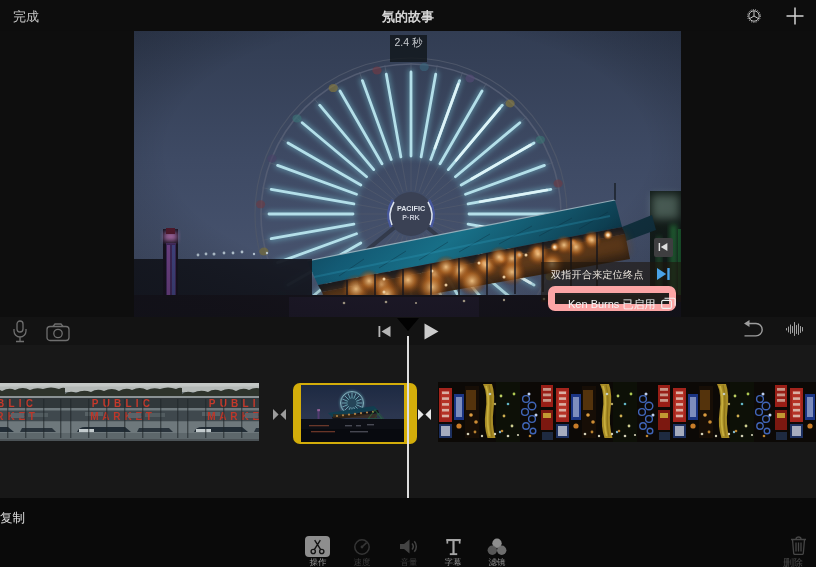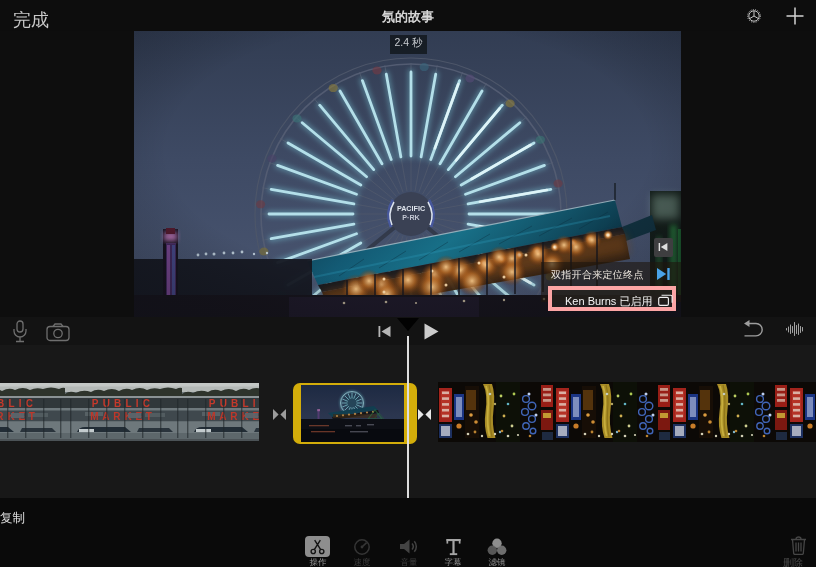--- a/index.html
+++ b/index.html
@@ -2,21 +2,21 @@
 <html><head><meta charset="utf-8">
 <style>
 *{margin:0;padding:0;box-sizing:border-box}
 body{width:816px;height:567px;position:relative;overflow:hidden;background:#101010;
 font-family:"Liberation Sans",sans-serif;-webkit-font-smoothing:antialiased}
 .abs{position:absolute}
 </style></head>
 <body>
 
 <div class="abs" style="left:0;top:0;width:816px;height:31px;background:#0d0d0d"></div>
-<div class="abs" style="left:13px;top:8px;font-size:18px;color:#c9c9c9">完成</div>
+<div class="abs" style="left:13px;top:8px;font-size:13px;color:#c9c9c9">完成</div>
 <div class="abs" style="left:0;top:8px;width:816px;text-align:center;font-size:13px;color:#d6d6d6;font-weight:bold">氖的故事</div>
 <svg width="22" height="22" viewBox="0 0 22 22" style="position:absolute;left:743px;top:5px">
 <g fill="none" stroke="#c6c6c6" stroke-width="1">
 <circle cx="11" cy="11" r="6.4" stroke-dasharray="1 1.35"></circle>
 <circle cx="11" cy="11" r="5.2"></circle>
 <path d="M11 11 L11 5.8 M11 11 L6.5 13.7 M11 11 L15.5 13.7"></path>
 </g>
   </svg>
 <svg width="20" height="20" viewBox="0 0 20 20" style="position:absolute;left:785px;top:6px">
 <path d="M10 1.5 V18.5 M1.5 10 H18.5" stroke="#d2d2d2" stroke-width="1.5"></path>
@@ -195,35 +195,35 @@
         <circle cx="282" cy="272" r="1.1"></circle>
 <circle cx="330" cy="270" r="1.3"></circle>
         <circle cx="370" cy="269" r="1.2"></circle>
         <circle cx="410" cy="268" r="1.3"></circle>
 
 </g>
 <rect width="547" height="286" fill="url(#vig)"></rect>
 </svg>
 </div>
 
-<div class="abs" style="left:390px;top:35px;width:37px;height:19px;background:rgba(16,20,24,0.78);border-radius:0;text-align:center;font-size:10.5px;line-height:15px;color:#c9cdd1">2.4 秒</div>
+<div class="abs" style="left:390px;top:35px;width:37px;height:27px;background:rgba(16,20,24,0.78);border-radius:0;text-align:center;font-size:10.5px;line-height:15px;color:#c9cdd1">2.4 秒</div>
 <div style="position:absolute;left:654px;top:238px;width:19px;height:19px;background:#3e3e40;border-radius:2px">
 <svg width="10" height="8" viewBox="0 0 13 11" style="position:absolute;left:4px;top:5px">
 <rect x="0.5" y="0" width="2" height="11" fill="#dedede"></rect>
 <path d="M12.5 0 V11 L3.5 5.5 Z" fill="#dedede"></path>
     </svg>
   </div>
 <div style="position:absolute;left:541px;top:262px;width:140px;height:40px;background:rgba(30,22,14,0.6)">
 <div style="position:absolute;left:10px;top:6px;font-size:10px;color:#ece6de;letter-spacing:0.3px">双指开合来定位终点</div>
 <svg width="13" height="12" viewBox="0 0 12 11" style="position:absolute;left:116px;top:6px">
 <path d="M0 0 V11 L8.5 5.5 Z" fill="#4aa3e8"></path>
       <rect x="9.5" y="0" width="2.2" height="11" fill="#4aa3e8"></rect>
     </svg>
 </div>
-<div style="position:absolute;left:548px;top:286px;width:128px;height:25px;background:rgba(38,34,30,0.72);border:4px solid #fca5a5;border-radius:0;box-sizing:border-box">
+<div style="position:absolute;left:548px;top:286px;width:128px;height:25px;background:rgba(38,34,30,0.72);border:7px solid #fca5a5;border-radius:7px;box-sizing:border-box">
 <div style="position:absolute;left:13px;top:4px;font-size:11px;color:#f5f5f5">Ken Burns 已启用</div>
 <svg width="15" height="13" viewBox="0 0 17 14" style="position:absolute;left:106px;top:4px">
 <g fill="none" stroke="#f0f0f0" stroke-width="1.3">
 <rect x="0.8" y="3.5" width="11" height="9" rx="1.5"></rect>
 <path d="M4 1 h10.5 a1.5 1.5 0 0 1 1.5 1.5 v7"></path>
 </g>
     </svg>
 </div>
 
 <div class="abs" style="left:0;top:317px;width:816px;height:28px;background:#131313"></div>

